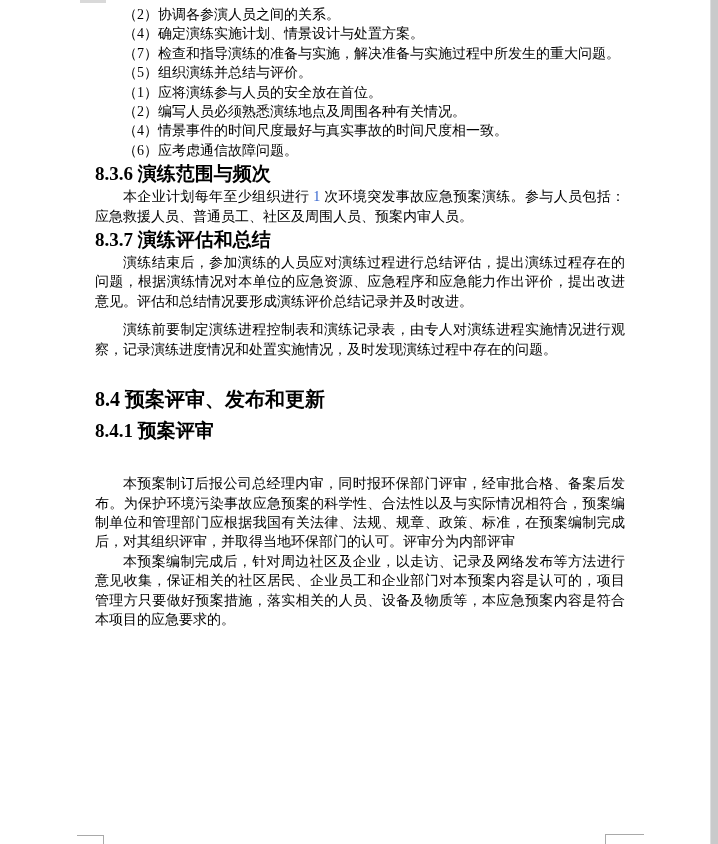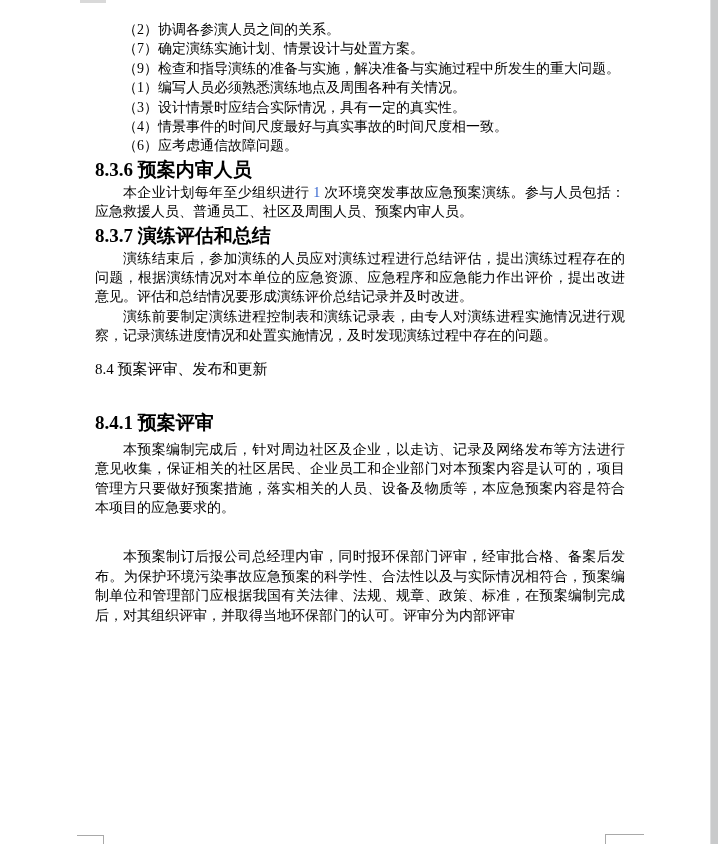--- a/index.html
+++ b/index.html
@@ -21,32 +21,32 @@
   .page{position:absolute;inset:0;}
   .edge-strip{
     position:absolute;top:0;right:0;width:7px;height:844px;
     background:var(--edge);border-left:1px solid var(--edge-border);
   }
   .top-sliver{
     position:absolute;left:80px;top:0;width:26px;height:3px;
     background:var(--sliver);
   }
   .content{
-    position:absolute;left:95px;top:20px;width:530px;
+    position:absolute;left:95px;top:5px;width:530px;
     font-size:14px;line-height:19.4px;
     text-align:justify;text-justify:inter-ideograph;
   }
   .blk{margin:0;}
   .p{text-indent:2em;}
   .h3{
     font-weight:bold;font-size:19px;line-height:27px;
     text-align:left;text-indent:0;
   }
   .h2{
-    font-weight:normal;font-size:15px;line-height:28px;
+    font-weight:bold;font-size:20px;line-height:28px;
     text-align:left;text-indent:0;
   }
   
   .content .blk:nth-child(13){margin-top:9px;margin-bottom:26px;}   
   .content .blk:nth-child(15){margin-top:4px;margin-bottom:30px;}  
   .content .blk:nth-child(18){margin-top:13px;margin-bottom:0;}     
   .content .blk:nth-child(19){margin-top:31px;margin-bottom:31px;}  
   .num-blue{color:var(--blue);}
   .crop{position:absolute;}
   .crop-bl{
@@ -59,31 +59,32 @@
   }
 </style>
 </head>
 <body>
 
 <div class="page">
   <div class="top-sliver"></div>
   <div class="edge-strip"></div>
   <div class="content" id="content">
       <div class="blk p"><span>（2）协调各参演人员之间的关系。</span></div>
-      <div class="blk p"><span>（7）确定演练实施计划、情景设计与处置方案。</span></div>
-      <div class="blk p"><span>（9）检查和指导演练的准备与实施，解决准备与实施过程中所发生的重大问题。</span></div>
-      <div class="blk p"><span>（1）编写人员必须熟悉演练地点及周围各种有关情况。</span></div>
-      <div class="blk p"><span>（3）设计情景时应结合实际情况，具有一定的真实性。</span></div>
+      <div class="blk p"><span>（4）确定演练实施计划、情景设计与处置方案。</span></div>
+      <div class="blk p"><span>（7）检查和指导演练的准备与实施，解决准备与实施过程中所发生的重大问题。</span></div>
+      <div class="blk p"><span>（5）组织演练并总结与评价。</span></div>
+      <div class="blk p"><span>（1）应将演练参与人员的安全放在首位。</span></div>
+      <div class="blk p"><span>（2）编写人员必须熟悉演练地点及周围各种有关情况。</span></div>
       <div class="blk p"><span>（4）情景事件的时间尺度最好与真实事故的时间尺度相一致。</span></div>
       <div class="blk p"><span>（6）应考虑通信故障问题。</span></div>
-      <div class="blk h3"><span>8.3.6 预案内审人员</span></div>
+      <div class="blk h3"><span>8.3.6 演练范围与频次</span></div>
       <div class="blk p"><span>本企业计划每年至少组织进行 </span><span class="num-blue">1</span><span> 次环境突发事故应急预案演练。参与人员包括：应急救援人员、普通员工、社区及周围人员、预案内审人员。</span></div>
       <div class="blk h3"><span>8.3.7 演练评估和总结</span></div>
       <div class="blk p"><span>演练结束后，参加演练的人员应对演练过程进行总结评估，提出演练过程存在的问题，根据演练情况对本单位的应急资源、应急程序和应急能力作出评价，提出改进意见。评估和总结情况要形成演练评价总结记录并及时改进。</span></div>
       <div class="blk p"><span>演练前要制定演练进程控制表和演练记录表，由专人对演练进程实施情况进行观察，记录演练进度情况和处置实施情况，及时发现演练过程中存在的问题。</span></div>
       <div class="blk h2"><span>8.4 预案评审、发布和更新</span></div>
       <div class="blk h3"><span>8.4.1 预案评审</span></div>
+      <div class="blk p"><span>本预案制订后报公司总经理内审，同时报环保部门评审，经审批合格、备案后发布。为保护环境污染事故应急预案的科学性、合法性以及与实际情况相符合，预案编制单位和管理部门应根据我国有关法律、法规、规章、政策、标准，在预案编制完成后，对其组织评审，并取得当地环保部门的认可。评审分为内部评审</span></div>
       <div class="blk p"><span>本预案编制完成后，针对周边社区及企业，以走访、记录及网络发布等方法进行意见收集，保证相关的社区居民、企业员工和企业部门对本预案内容是认可的，项目管理方只要做好预案措施，落实相关的人员、设备及物质等，本应急预案内容是符合本项目的应急要求的。</span></div>
-      <div class="blk p"><span>本预案制订后报公司总经理内审，同时报环保部门评审，经审批合格、备案后发布。为保护环境污染事故应急预案的科学性、合法性以及与实际情况相符合，预案编制单位和管理部门应根据我国有关法律、法规、规章、政策、标准，在预案编制完成后，对其组织评审，并取得当地环保部门的认可。评审分为内部评审</span></div>
     </div>
   <div class="crop crop-bl"></div>
   <div class="crop crop-br"></div>
 </div>
 
 </body></html>

